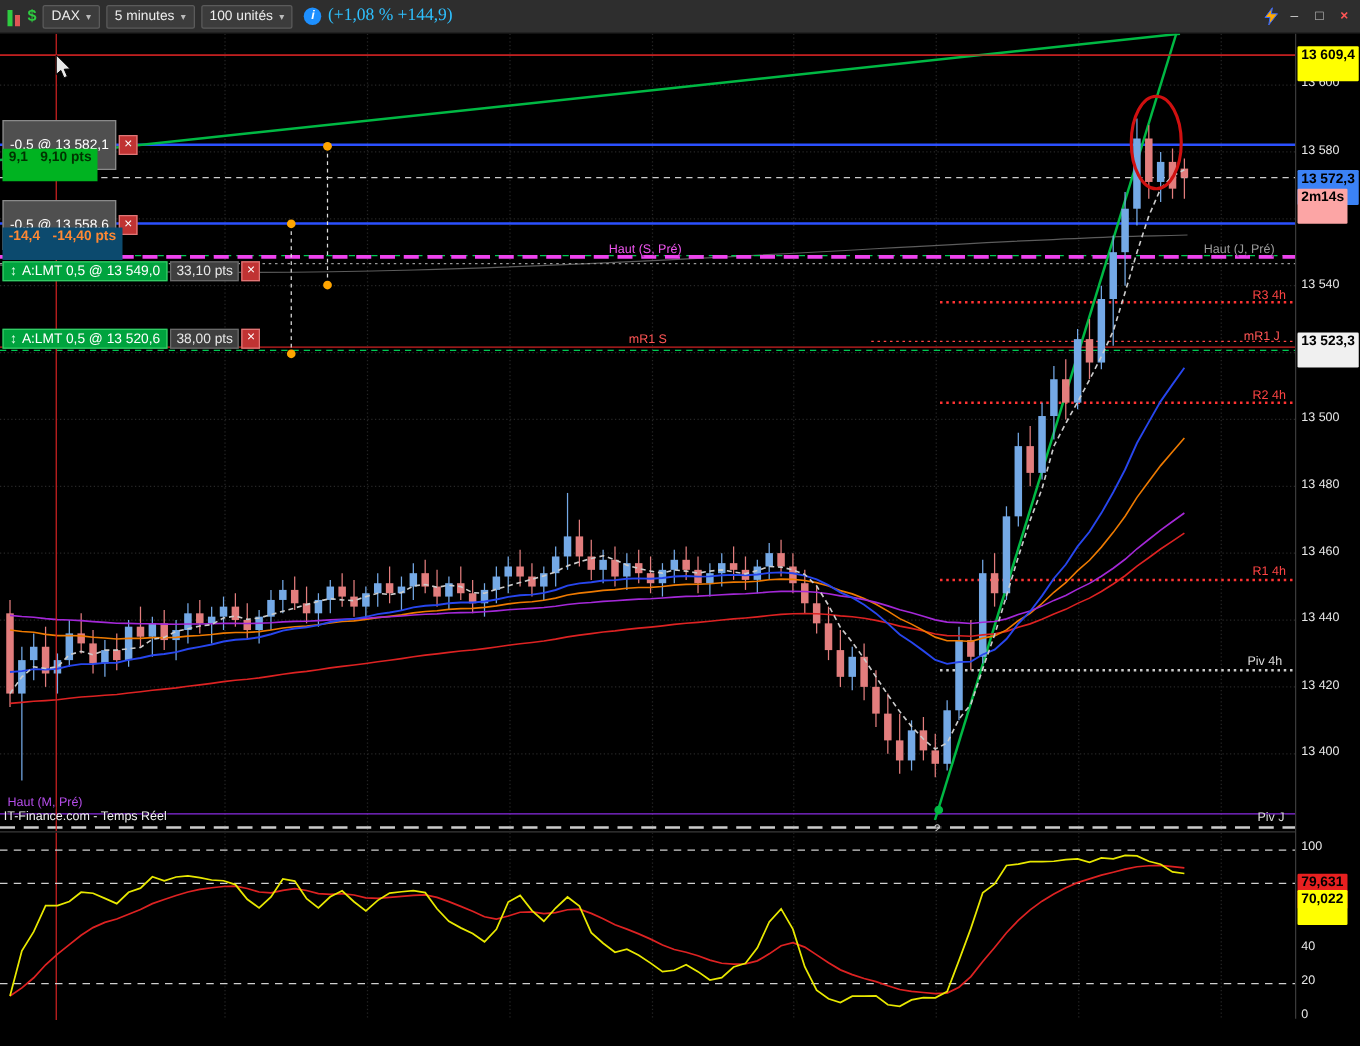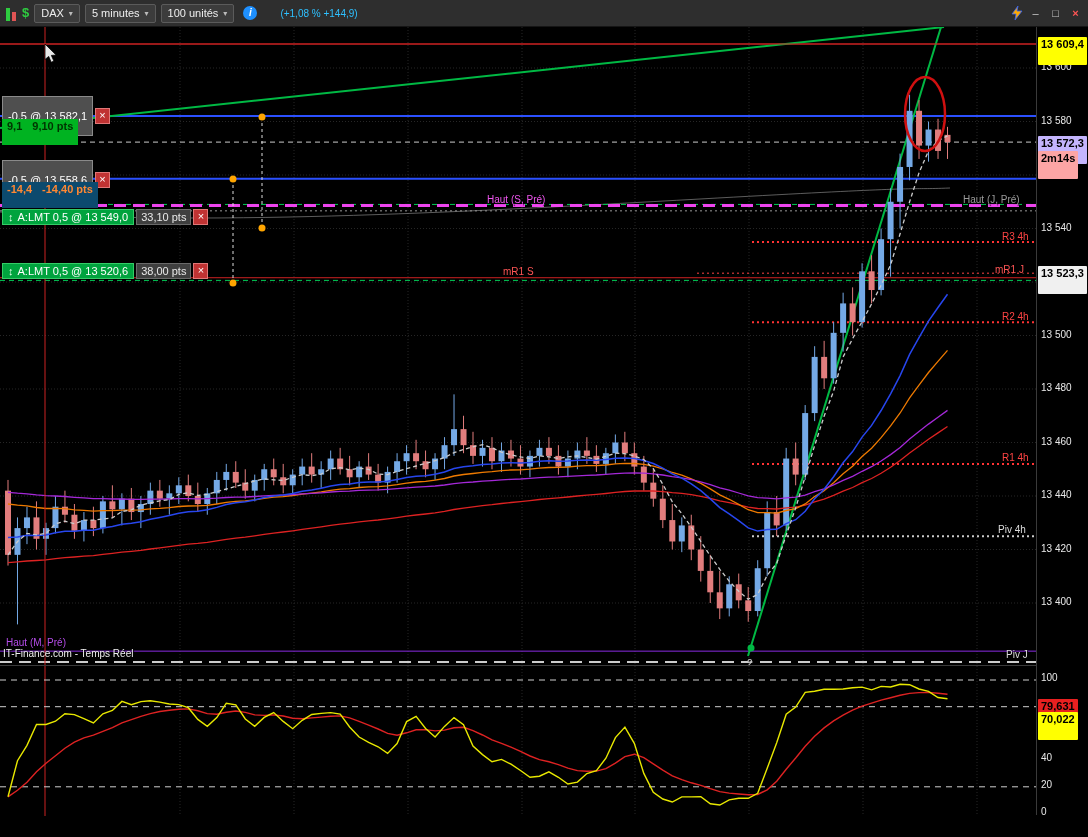--- a/index.html
+++ b/index.html
@@ -12,21 +12,21 @@
   .tb-icon{display:flex;align-items:flex-end;height:16px;}
   .mc{display:inline-block;width:4px;margin:0 1px;}
   .mc1{height:13px;background:#2ecc40;}
   .mc2{height:9px;background:#e05555;}
   .dollar{color:#2ecc40;font-weight:bold;font-size:13px;line-height:16px;}
   .tb-btn{height:19px;background:#3c3c3c;border:1px solid #5b5b5b;border-radius:2px;color:#eee;
           font-size:11px;display:flex;align-items:center;gap:5px;padding:0 6px;cursor:default;}
   .caret{font-size:8px;color:#bbb;}
   .info-ic{width:14px;height:14px;border-radius:50%;background:#1e90ff;color:#fff;font-size:10px;
            font-weight:bold;font-style:italic;text-align:center;line-height:14px;margin-left:4px;}
-  .change{color:#2ec0ff;font-size:10px;margin-left:18px;}
+  .change{color:#2ec0ff;font-size:14px;margin-left:0;font-family:Liberation Serif, serif;}
   .tb-spacer{flex:1;}
   .flash{display:flex;align-items:center;}
   .win-btn{width:15px;height:16px;color:#ccc;font-size:11px;text-align:center;line-height:16px;}
   .close-glyph{color:#ff5555;font-weight:bold;}
   
   .main-chart{position:absolute;top:27px;left:0;width:1036px;height:638px;background:#000;}
   .price-axis{position:absolute;top:27px;left:1036px;width:52px;height:788px;background:#000;
               border-left:1px solid #3a3a3a;}
   .osc-panel{position:absolute;top:665px;left:0;width:1036px;height:150px;background:#000;
              border-top:1px solid #3a3a3a;}
@@ -407,21 +407,21 @@
       <div class="tick" style="top: 141px;">13 560</div>
       <div class="tick" style="top: 194.5px;">13 540</div>
       <div class="tick" style="top: 248px;">13 520</div>
       <div class="tick" style="top: 301.5px;">13 500</div>
       <div class="tick" style="top: 355px;">13 480</div>
       <div class="tick" style="top: 408.5px;">13 460</div>
       <div class="tick" style="top: 462px;">13 440</div>
       <div class="tick" style="top: 515.5px;">13 420</div>
       <div class="tick" style="top: 569px;">13 400</div>
       <div class="sp" style="top: 10px; background: rgb(255, 255, 0); color: rgb(0, 0, 0);">13 609,4</div>
-      <div class="sp" style="top: 109px; background: #c4b5fd; color: rgb(0, 0, 0);">13 572,3</div>
+      <div class="sp" style="top: 109px; background: #3b82f6; color: rgb(0, 0, 0);">13 572,3</div>
       <div class="sp" style="top: 124px; background: #fca5a5; color: rgb(0, 0, 0);">2m14s</div>
       <div class="sp" style="top: 239px; background: rgb(240, 240, 240); color: rgb(0, 0, 0);">13 523,3</div>
       <div class="tick" style="top: 645px;">100</div>
       <div class="tick" style="top: 671.7px;">80</div>
       <div class="tick" style="top: 698.4px;">60</div>
       <div class="tick" style="top: 725.1px;">40</div>
       <div class="tick" style="top: 751.8px; text-align: right;">20</div>
       <div class="tick" style="top: 778.5px;">0</div>
       <div class="sp" style="top: 672.193px; background: rgb(232, 32, 32); color: rgb(0, 0, 0);">79,631</div>
       <div class="sp" style="top: 685.021px; background: rgb(255, 255, 0); color: rgb(0, 0, 0);">70,022</div>

